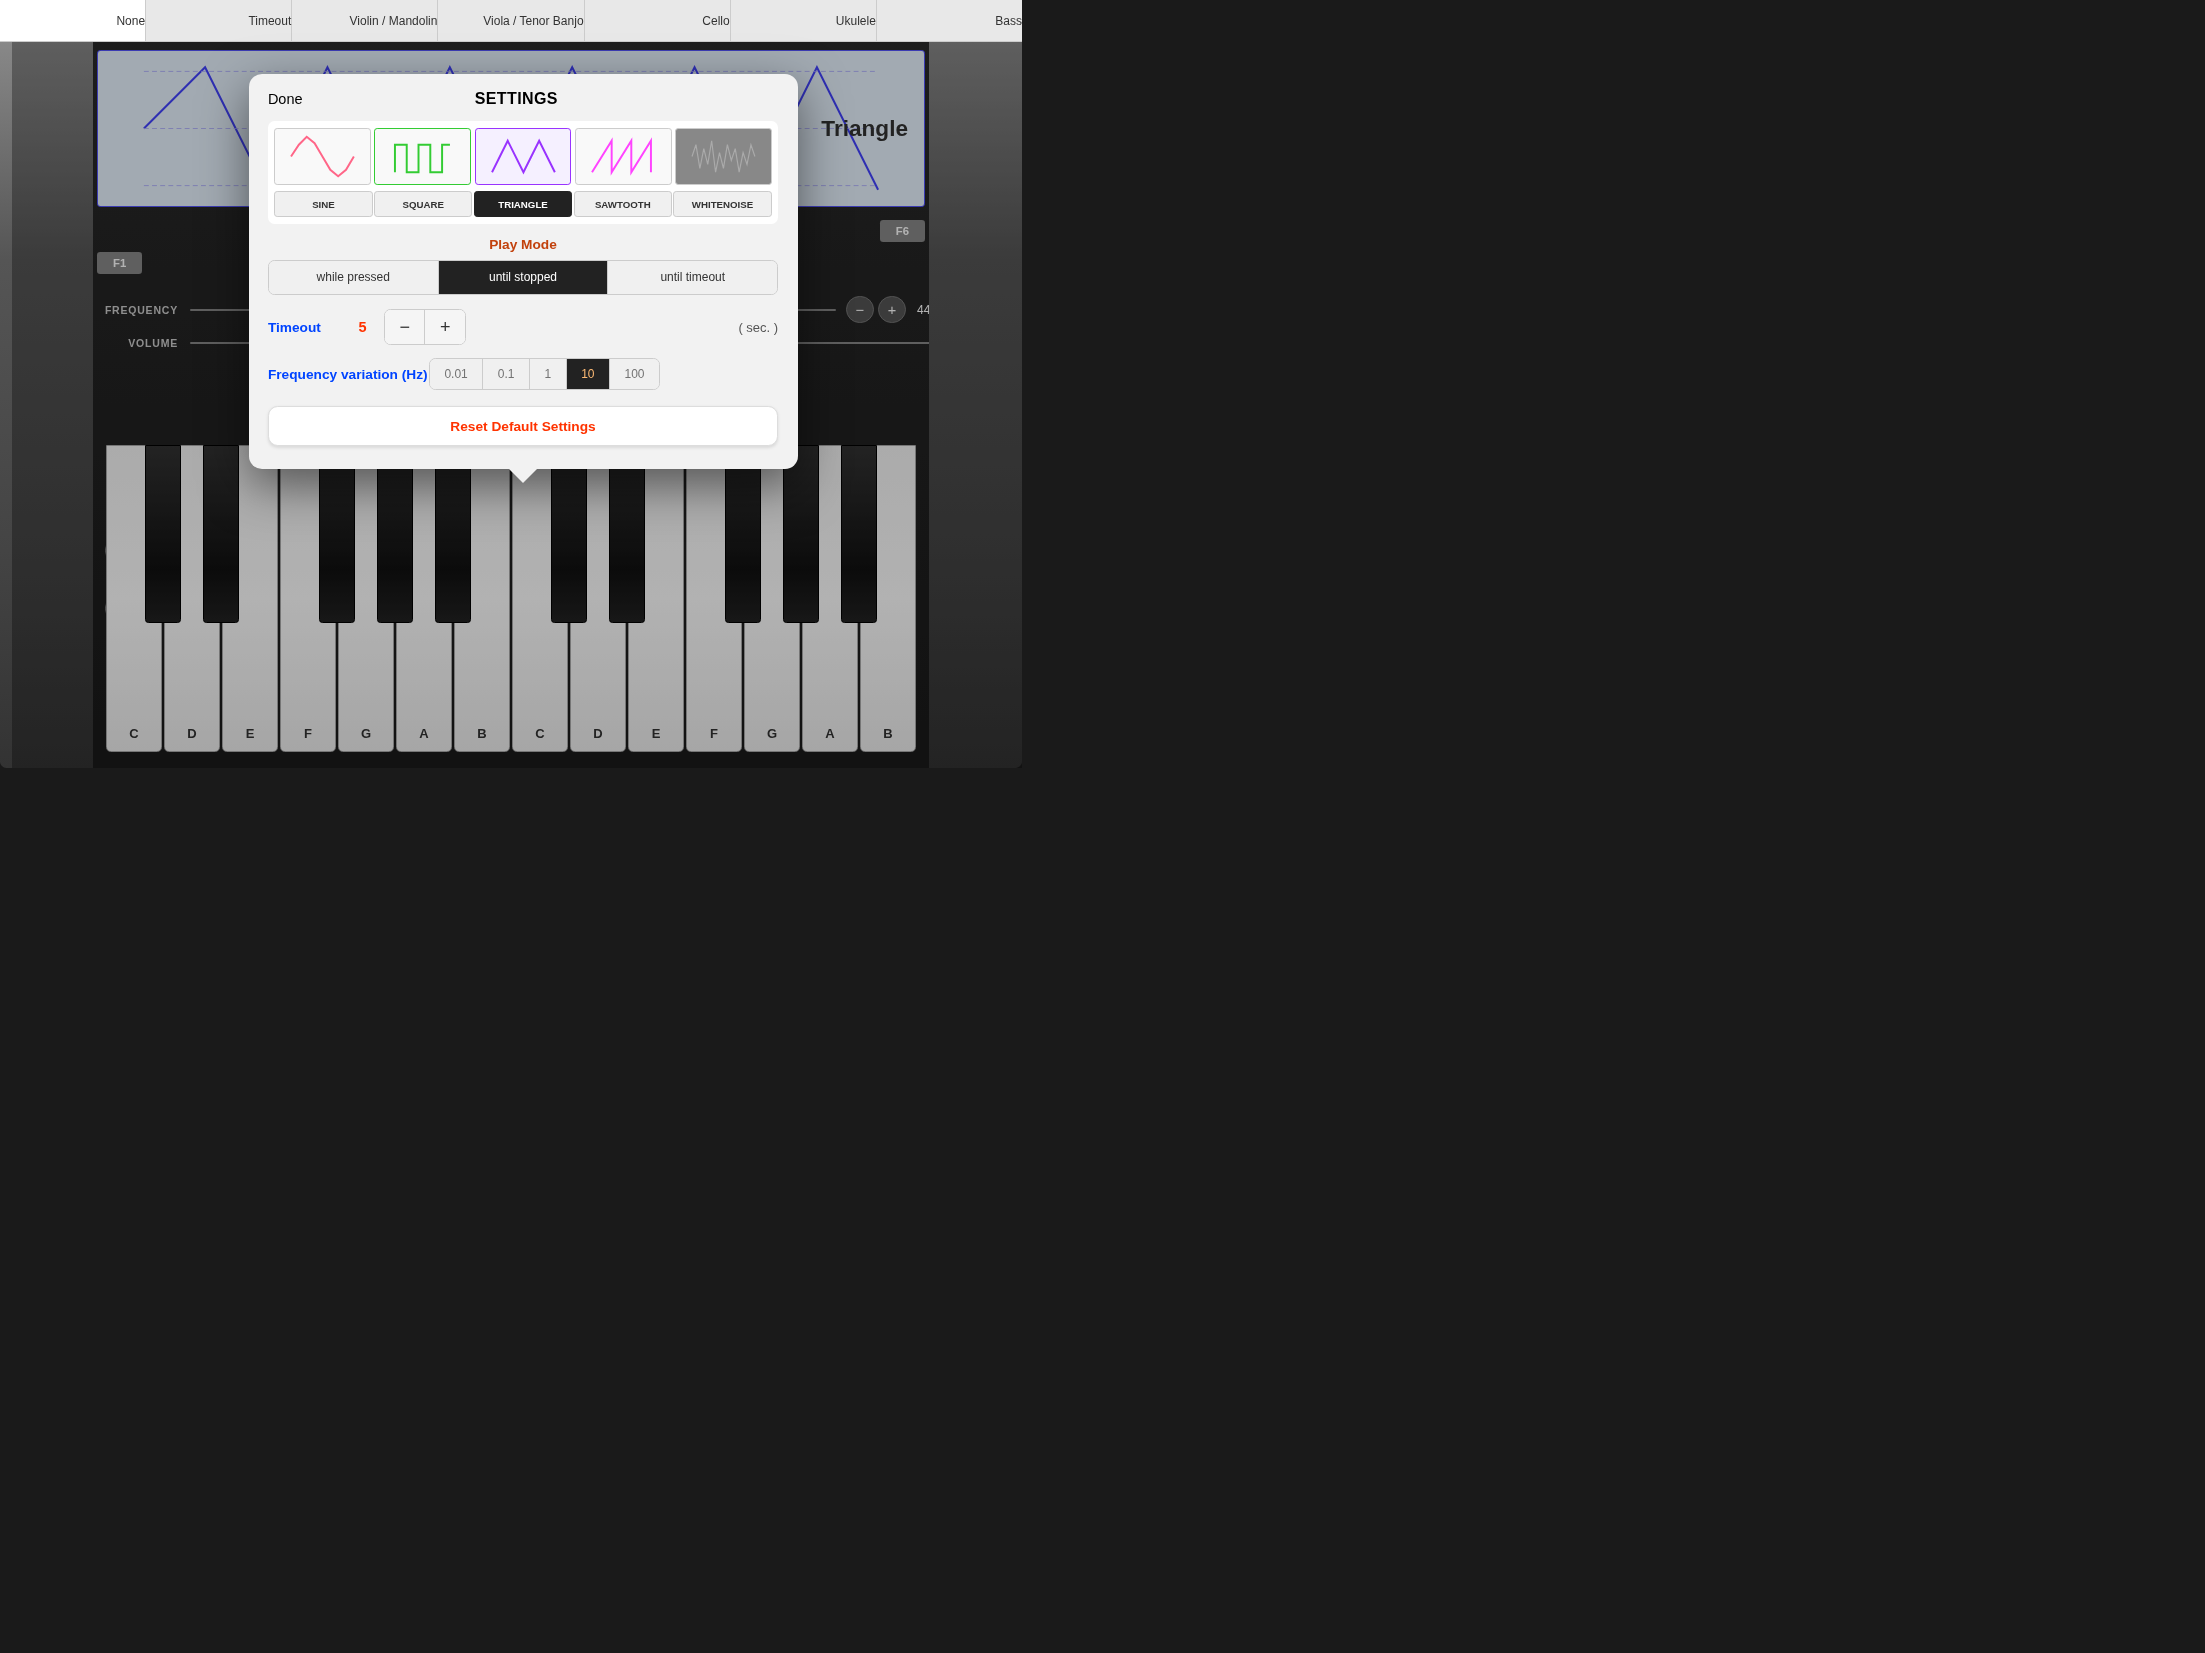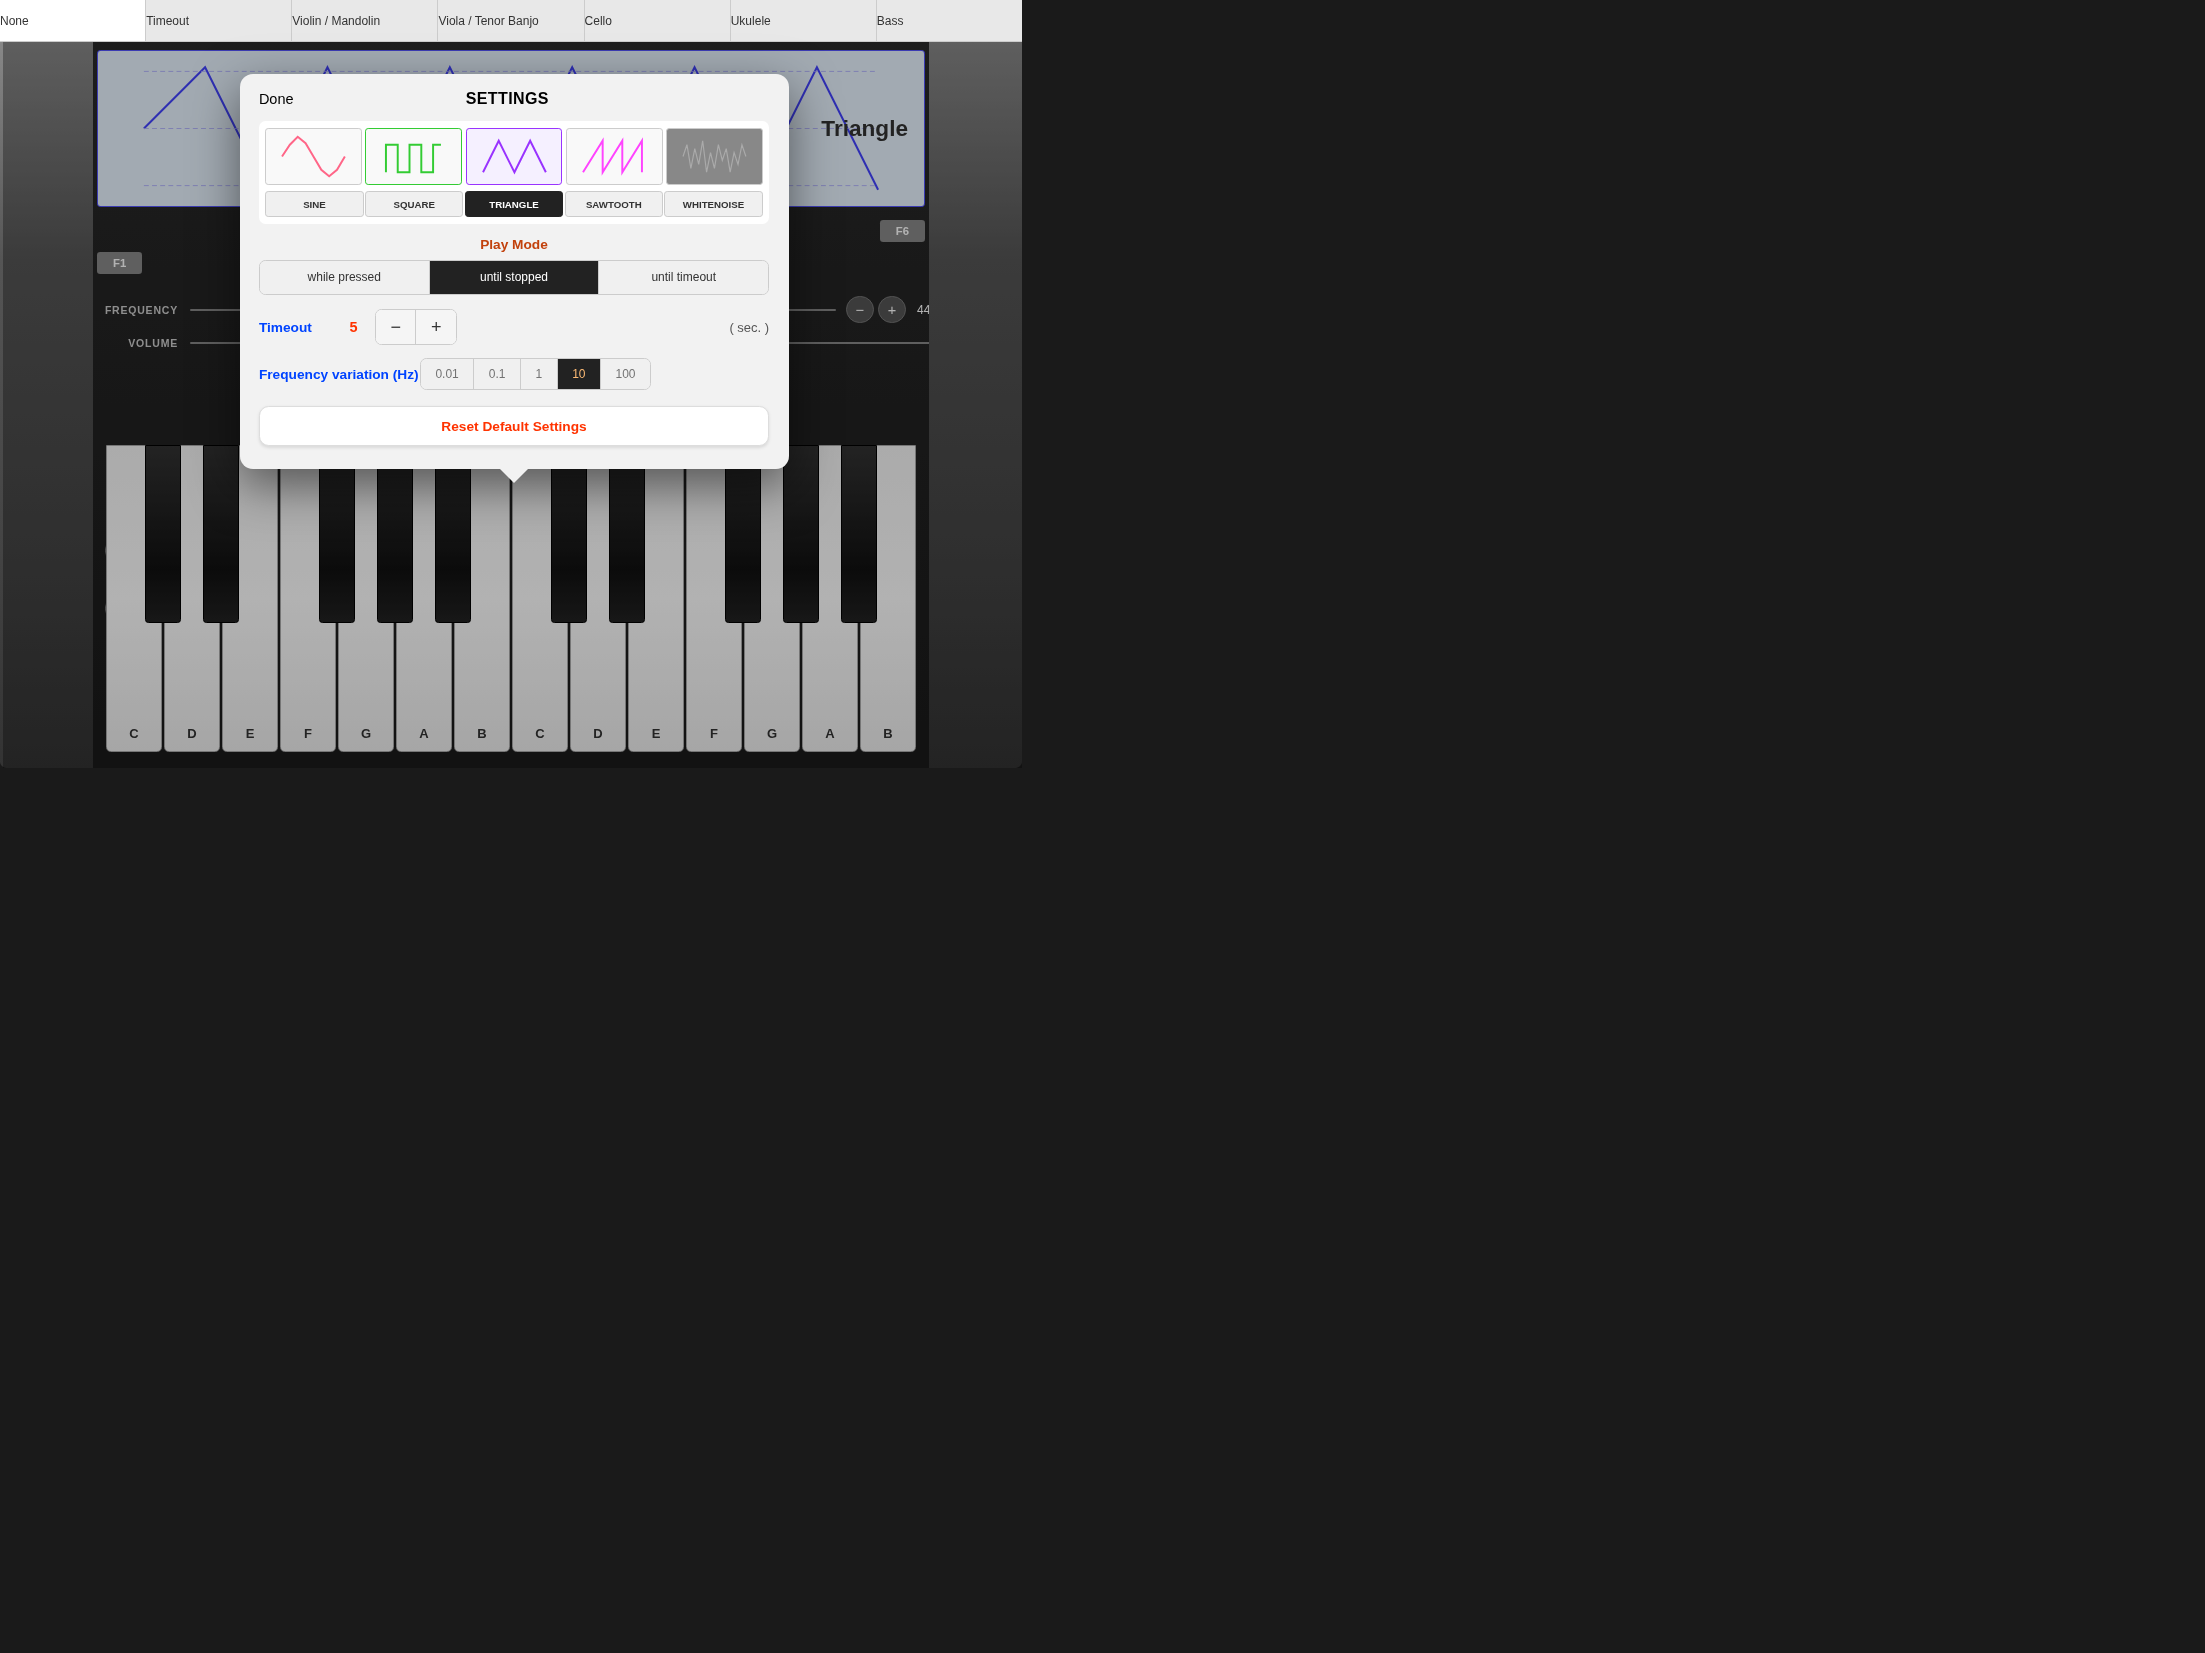--- a/index.html
+++ b/index.html
@@ -17,21 +17,21 @@
       display: flex;
       width: 100%;
       background: #e8e8e8;
       border-bottom: 0.8px solid #ccc;
       height: 42px;
     }
     .instrument-tab {
       flex: 1;
       display: flex;
       align-items: center;
-      justify-content: flex-start;
+      justify-content: flex-end;
       font-size: 12px;
       color: #333;
       border-right: 0.8px solid #ccc;
       cursor: pointer;
       background: #e8e8e8;
       height: 100%;
     }
     .instrument-tab.active {
       background: #fff;
       font-weight: 500;
@@ -272,21 +272,21 @@
     .ctrl-label {
       color: #aaa;
       font-size: 14.5px;
       font-weight: bold;
     }
 
     
     .modal-overlay {
       position: absolute;
       top: 0;
-      left: 3px;
+      left: 12px;
       width: 100%;
       height: 100%;
       background: rgba(0,0,0,0.3);
       z-index: 100;
       display: flex;
       align-items: flex-start;
       justify-content: center;
       padding-top: 32px;
     }
     .modal {

